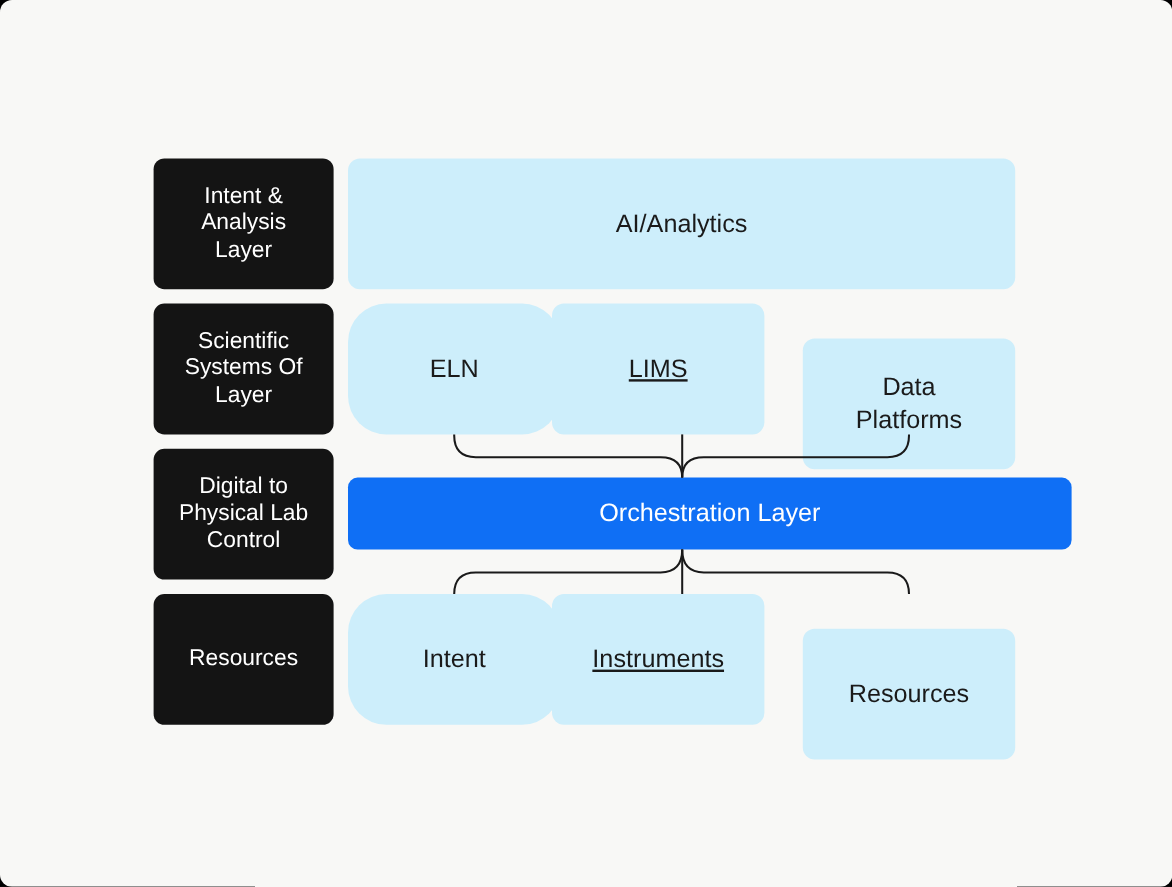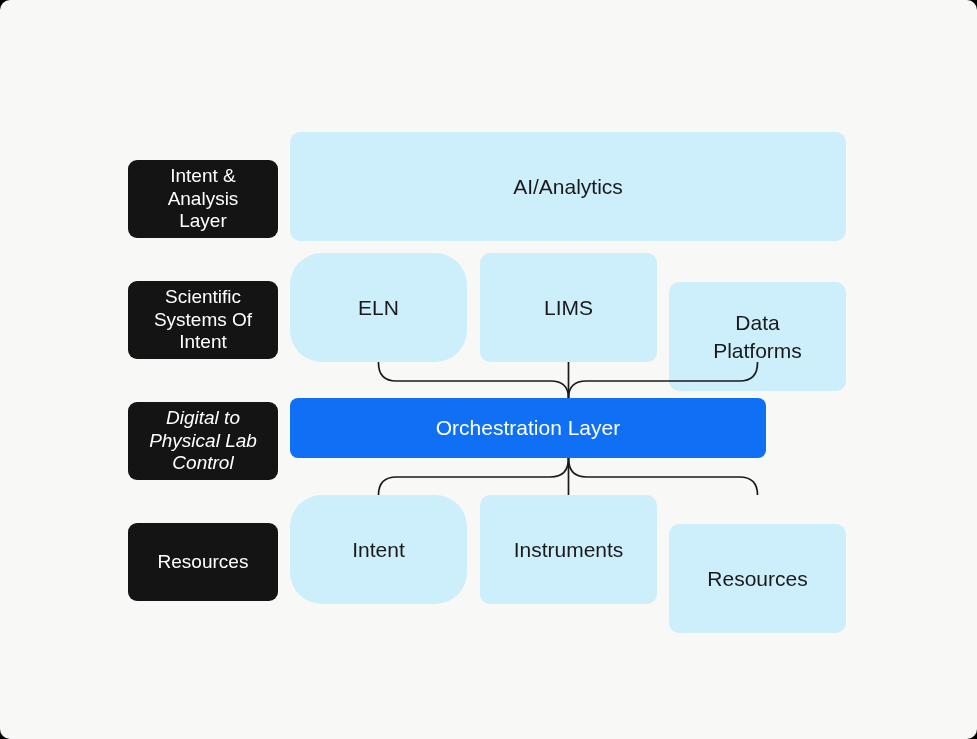--- a/index.html
+++ b/index.html
@@ -14,72 +14,71 @@
   }
   .box {
     position: absolute;
     display: flex;
     align-items: center;
     justify-content: center;
     text-align: center;
     white-space: pre-line;
   }
   .box--black {
-    left: 128px; width: 150px; height: 78px;
+    left: 128px; width: 150px; height: 109px;
     background: var(--black_box, #141414);
     border-radius: 9px;
     color: var(--text_light, #fff);
     font-size: 19px;
     line-height: 1.18;
-    margin-top: 28px;
   }
   .box--light {
     background: var(--light_blue, #cdeefb);
     border-radius: 10px;
     color: var(--text_dark, #1a1a1a);
     font-size: 21px;
     line-height: 1.3;
   }
   .box--accent {
     background: var(--accent_blue, #0f6ff5);
     border-radius: 8px;
     color: var(--text_light, #fff);
     font-size: 21px;
   }
   .row1 { top: 132px; }
   .row2 { top: 253px; }
-  .row3 { top: 374px; font-style: italic; }
+  .row3 { top: 374px; }
   .row4 { top: 495px; }
   .wide { left: 290px; width: 556px; height: 109px; }
   .sub { height: 109px; width: 177px; }
   .c1 { left: 290px; border-radius: 32px; }
-  .c2 { left: 480px; }
+  .c2 { left: 460px; text-decoration: underline; }
   .c3 { left: 669px; margin-top: 29px; }
-  .orch { left: 290px; top: 398px; width: 476px; height: 60px; }
+  .orch { left: 290px; top: 398px; width: 603px; height: 60px; }
   svg.connectors {
     position: absolute; left: 0; top: 0;
     pointer-events: none;
   }
   svg.connectors path {
     fill: none;
     stroke: var(--line, #1a1a1a);
     stroke-width: 1.7;
   }
 </style>
 </head>
 <body style="background: rgb(0, 0, 0);">
 
 <div class="canvas" style="--page_background: #f8f8f6; --outer_background: #000000; --black_box: #141414; --light_blue: #cdeefb; --accent_blue: #0f6ff5; --text_dark: #1a1a1a; --text_light: #ffffff; --line: #1a1a1a;">
 
   <div class="box box--black row1">Intent &amp;
 Analysis
 Layer</div>
   <div class="box box--black row2">Scientific
 Systems Of
-Intent</div>
+Layer</div>
   <div class="box box--black row3">Digital to
 Physical Lab
 Control</div>
   <div class="box box--light wide row1">AI/Analytics</div>
 
   <div class="box box--black row4">Resources</div>
 
   <div class="box box--light sub c1 row2">ELN</div>
   <div class="box box--light sub c2 row2">LIMS</div>
   <div class="box box--light sub c3 row2">Data

